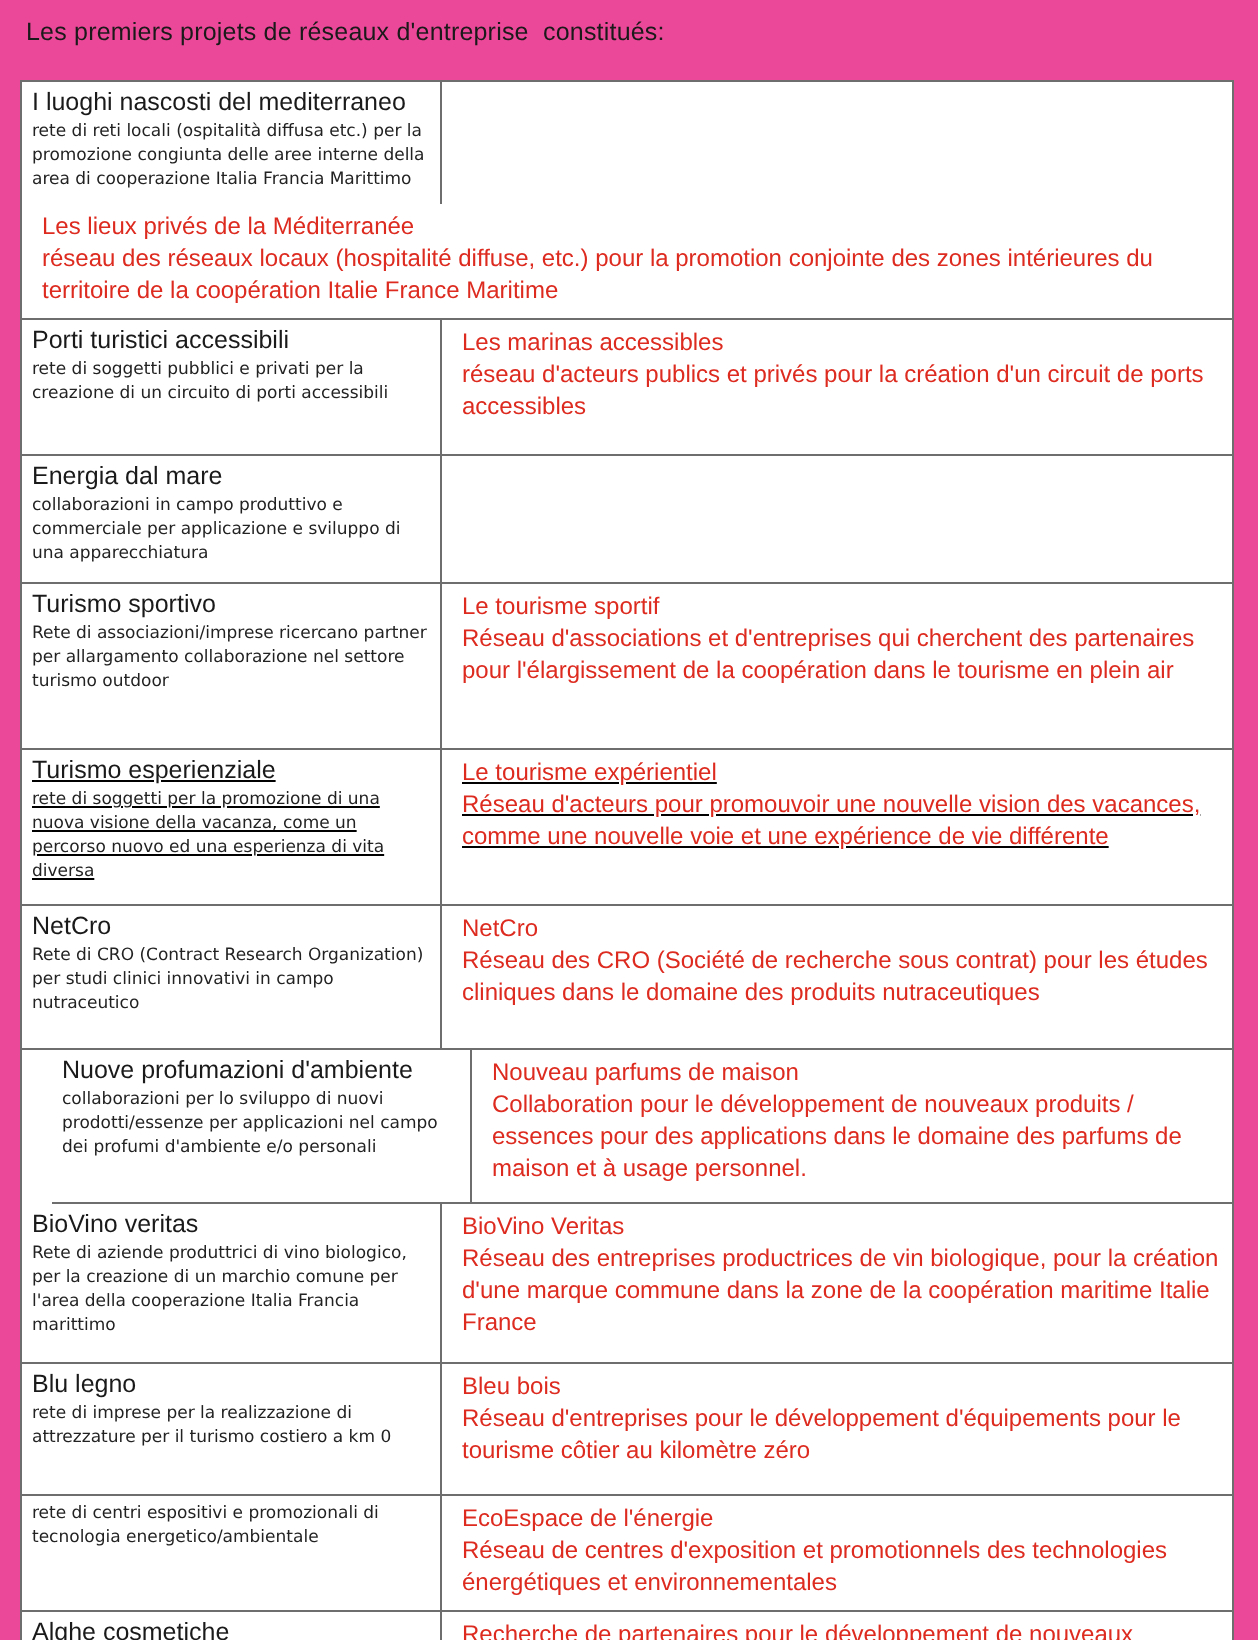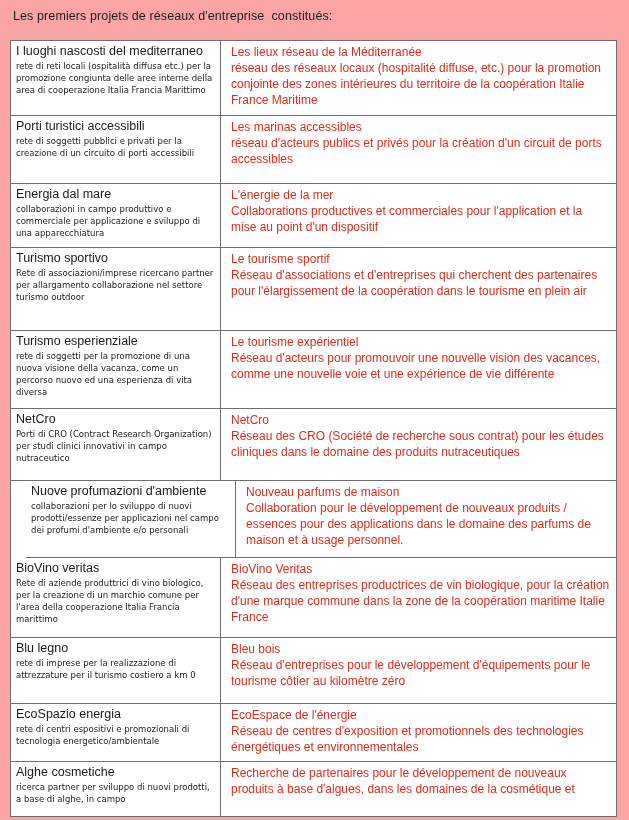--- a/index.html
+++ b/index.html
@@ -4,21 +4,21 @@
 <style>
   html, body {
     margin: 0;
     padding: 0;
     background: #ffffff;
   }
   .page {
     position: relative;
     width: 629px;
     height: 820px;
-    background: #fca5a5;
+    background: #ec4899;
     font-family: "Liberation Sans", sans-serif;
     overflow: hidden;
   }
   .page-title {
     position: absolute;
     left: 13px;
     top: 9px;
     font-size: 12.5px;
     color: var(--ink, #1a1a1a);
     letter-spacing: 0.1px;
@@ -71,79 +71,75 @@
     color: var(--fr-red, #dd2b20);
   }
 </style>
 </head>
 <body>
 
 <div class="page">
   <div class="page-title">Les premiers projets de réseaux d'entreprise  constitués:</div>
 
   <div class="projects-table">
-  <div class="row" style="min-height: 75px;">
+  <div class="row" style="min-height: 75px; flex-direction: column;">
     <div class="cell-it">
       <div class="it-title">I luoghi nascosti del mediterraneo</div>
       <div class="it-body">rete di reti locali (ospitalità diffusa etc.) per la promozione congiunta delle aree interne della area di cooperazione Italia Francia Marittimo</div>
     </div>
     <div class="cell-fr">
-      <div class="fr-title">Les lieux réseau de la Méditerranée</div>
+      <div class="fr-title">Les lieux privés de la Méditerranée</div>
       <div class="fr-body">réseau des réseaux locaux (hospitalité diffuse, etc.) pour la promotion conjointe des zones intérieures du territoire de la coopération Italie France Maritime</div>
     </div>
   </div>
 
   <div class="row" style="min-height: 68px;">
     <div class="cell-it">
       <div class="it-title">Porti turistici accessibili</div>
       <div class="it-body">rete di soggetti pubblici e privati per la creazione di un circuito di porti accessibili</div>
     </div>
     <div class="cell-fr">
       <div class="fr-title">Les marinas accessibles</div>
       <div class="fr-body">réseau d'acteurs publics et privés pour la création d'un circuit de ports accessibles</div>
     </div>
   </div>
 
   <div class="row" style="min-height: 64px;">
     <div class="cell-it">
       <div class="it-title">Energia dal mare</div>
       <div class="it-body">collaborazioni in campo produttivo e commerciale per applicazione e sviluppo di una apparecchiatura</div>
     </div>
-    <div class="cell-fr">
-      <div class="fr-title">L'énergie de la mer</div>
-      <div class="fr-body">Collaborations productives et commerciales pour l'application et la mise au point d'un dispositif</div>
-    </div>
   </div>
 
   <div class="row" style="min-height: 83px;">
     <div class="cell-it">
       <div class="it-title">Turismo sportivo</div>
       <div class="it-body">Rete di associazioni/imprese ricercano partner per allargamento collaborazione nel settore turismo outdoor</div>
     </div>
     <div class="cell-fr">
       <div class="fr-title">Le tourisme sportif</div>
       <div class="fr-body">Réseau d'associations et d'entreprises qui cherchent des partenaires pour l'élargissement de la coopération dans le tourisme en plein air</div>
     </div>
   </div>
 
-  <div class="row" style="min-height: 78px;">
+  <div class="row" style="min-height: 78px; text-decoration: underline;">
     <div class="cell-it">
       <div class="it-title">Turismo esperienziale</div>
       <div class="it-body">rete di soggetti per la promozione di una nuova visione della vacanza, come un percorso nuovo ed una esperienza di vita diversa</div>
     </div>
     <div class="cell-fr">
       <div class="fr-title">Le tourisme expérientiel</div>
       <div class="fr-body">Réseau d'acteurs pour promouvoir une nouvelle vision des vacances, comme une nouvelle voie et une expérience de vie différente</div>
     </div>
   </div>
 
   <div class="row" style="min-height: 72px;">
     <div class="cell-it">
       <div class="it-title">NetCro</div>
-      <div class="it-body">Porti di CRO (Contract Research Organization) per studi clinici innovativi in campo nutraceutico</div>
+      <div class="it-body">Rete di CRO (Contract Research Organization) per studi clinici innovativi in campo nutraceutico</div>
     </div>
     <div class="cell-fr">
       <div class="fr-title">NetCro</div>
       <div class="fr-body">Réseau des CRO (Société de recherche sous contrat) pour les études cliniques dans le domaine des produits nutraceutiques</div>
     </div>
   </div>
 
   <div class="row" style="min-height: 77px; margin-left: 15px;">
     <div class="cell-it">
       <div class="it-title">Nuove profumazioni d'ambiente</div>
@@ -172,21 +168,20 @@
       <div class="it-body">rete di imprese per la realizzazione di attrezzature per il turismo costiero a km 0</div>
     </div>
     <div class="cell-fr">
       <div class="fr-title">Bleu bois</div>
       <div class="fr-body">Réseau d'entreprises pour le développement d'équipements pour le tourisme côtier au kilomètre zéro</div>
     </div>
   </div>
 
   <div class="row" style="min-height: 55px;">
     <div class="cell-it">
-      <div class="it-title">EcoSpazio energia</div>
       <div class="it-body">rete di centri espositivi e promozionali di tecnologia energetico/ambientale</div>
     </div>
     <div class="cell-fr">
       <div class="fr-title">EcoEspace de l'énergie</div>
       <div class="fr-body">Réseau de centres d'exposition et promotionnels des technologies énergétiques et environnementales</div>
     </div>
   </div>
 
   <div class="row" style="min-height: 54px;">
     <div class="cell-it">

